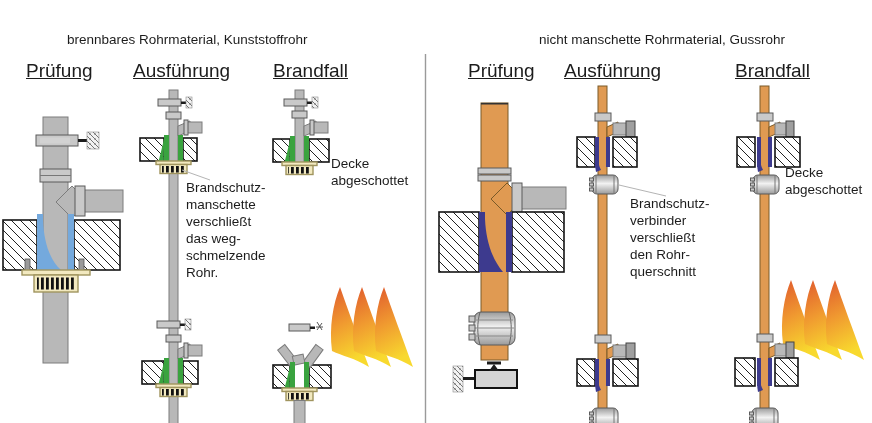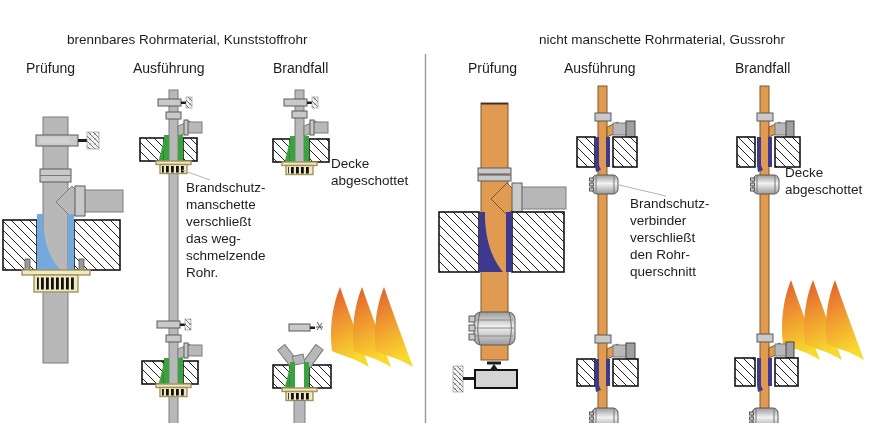--- a/index.html
+++ b/index.html
@@ -9,21 +9,21 @@
     --fitting-gray:#c9c9c9;
     --seal-blue:#74a9dd; --seal-green:#3aa33f; --seal-navy:#3d3a8e;
     --collar-fill:#f2e9c0; --collar-border:#a0945e;
     --flame-top:#e05a2e; --flame-mid:#f09a30; --flame-bottom:#f8d92e;
     --divider:#9a9a9a; --leader:#b4b4b4; --text:#1c1c1c; --background:#ffffff;
   }
   .stage{position:relative;width:872px;height:423px;background:var(--background);overflow:hidden;margin-top:29px;}
   .stage svg{position:absolute;left:0;top:0;}
   .t{position:absolute;font-family:"Liberation Sans",sans-serif;color:var(--text);white-space:pre-line;}
   .title{font-size:13.5px;}
-  .label{font-size:14px;}
+  .label{font-size:19px;text-decoration:underline;}
   .note{font-size:13.5px;line-height:17px;}
   
   .pipe-g{fill:var(--pipe-gray);stroke:var(--pipe-gray-border);stroke-width:1;}
   .pipe-o{fill:var(--pipe-orange);stroke:var(--pipe-orange-border);stroke-width:1;}
   .fit{fill:var(--fitting-gray);stroke:#5a5a5a;stroke-width:1;}
   .fit-d{fill:#9f9f9f;stroke:#444;stroke-width:1;}
   .ceil{fill:url(#hatch);stroke:#141414;stroke-width:1.6;}
   .anchor{fill:url(#fhatch);stroke:#8a8a8a;stroke-width:0.6;}
   .blue{fill:var(--seal-blue);}
   .green{fill:var(--seal-green);}

